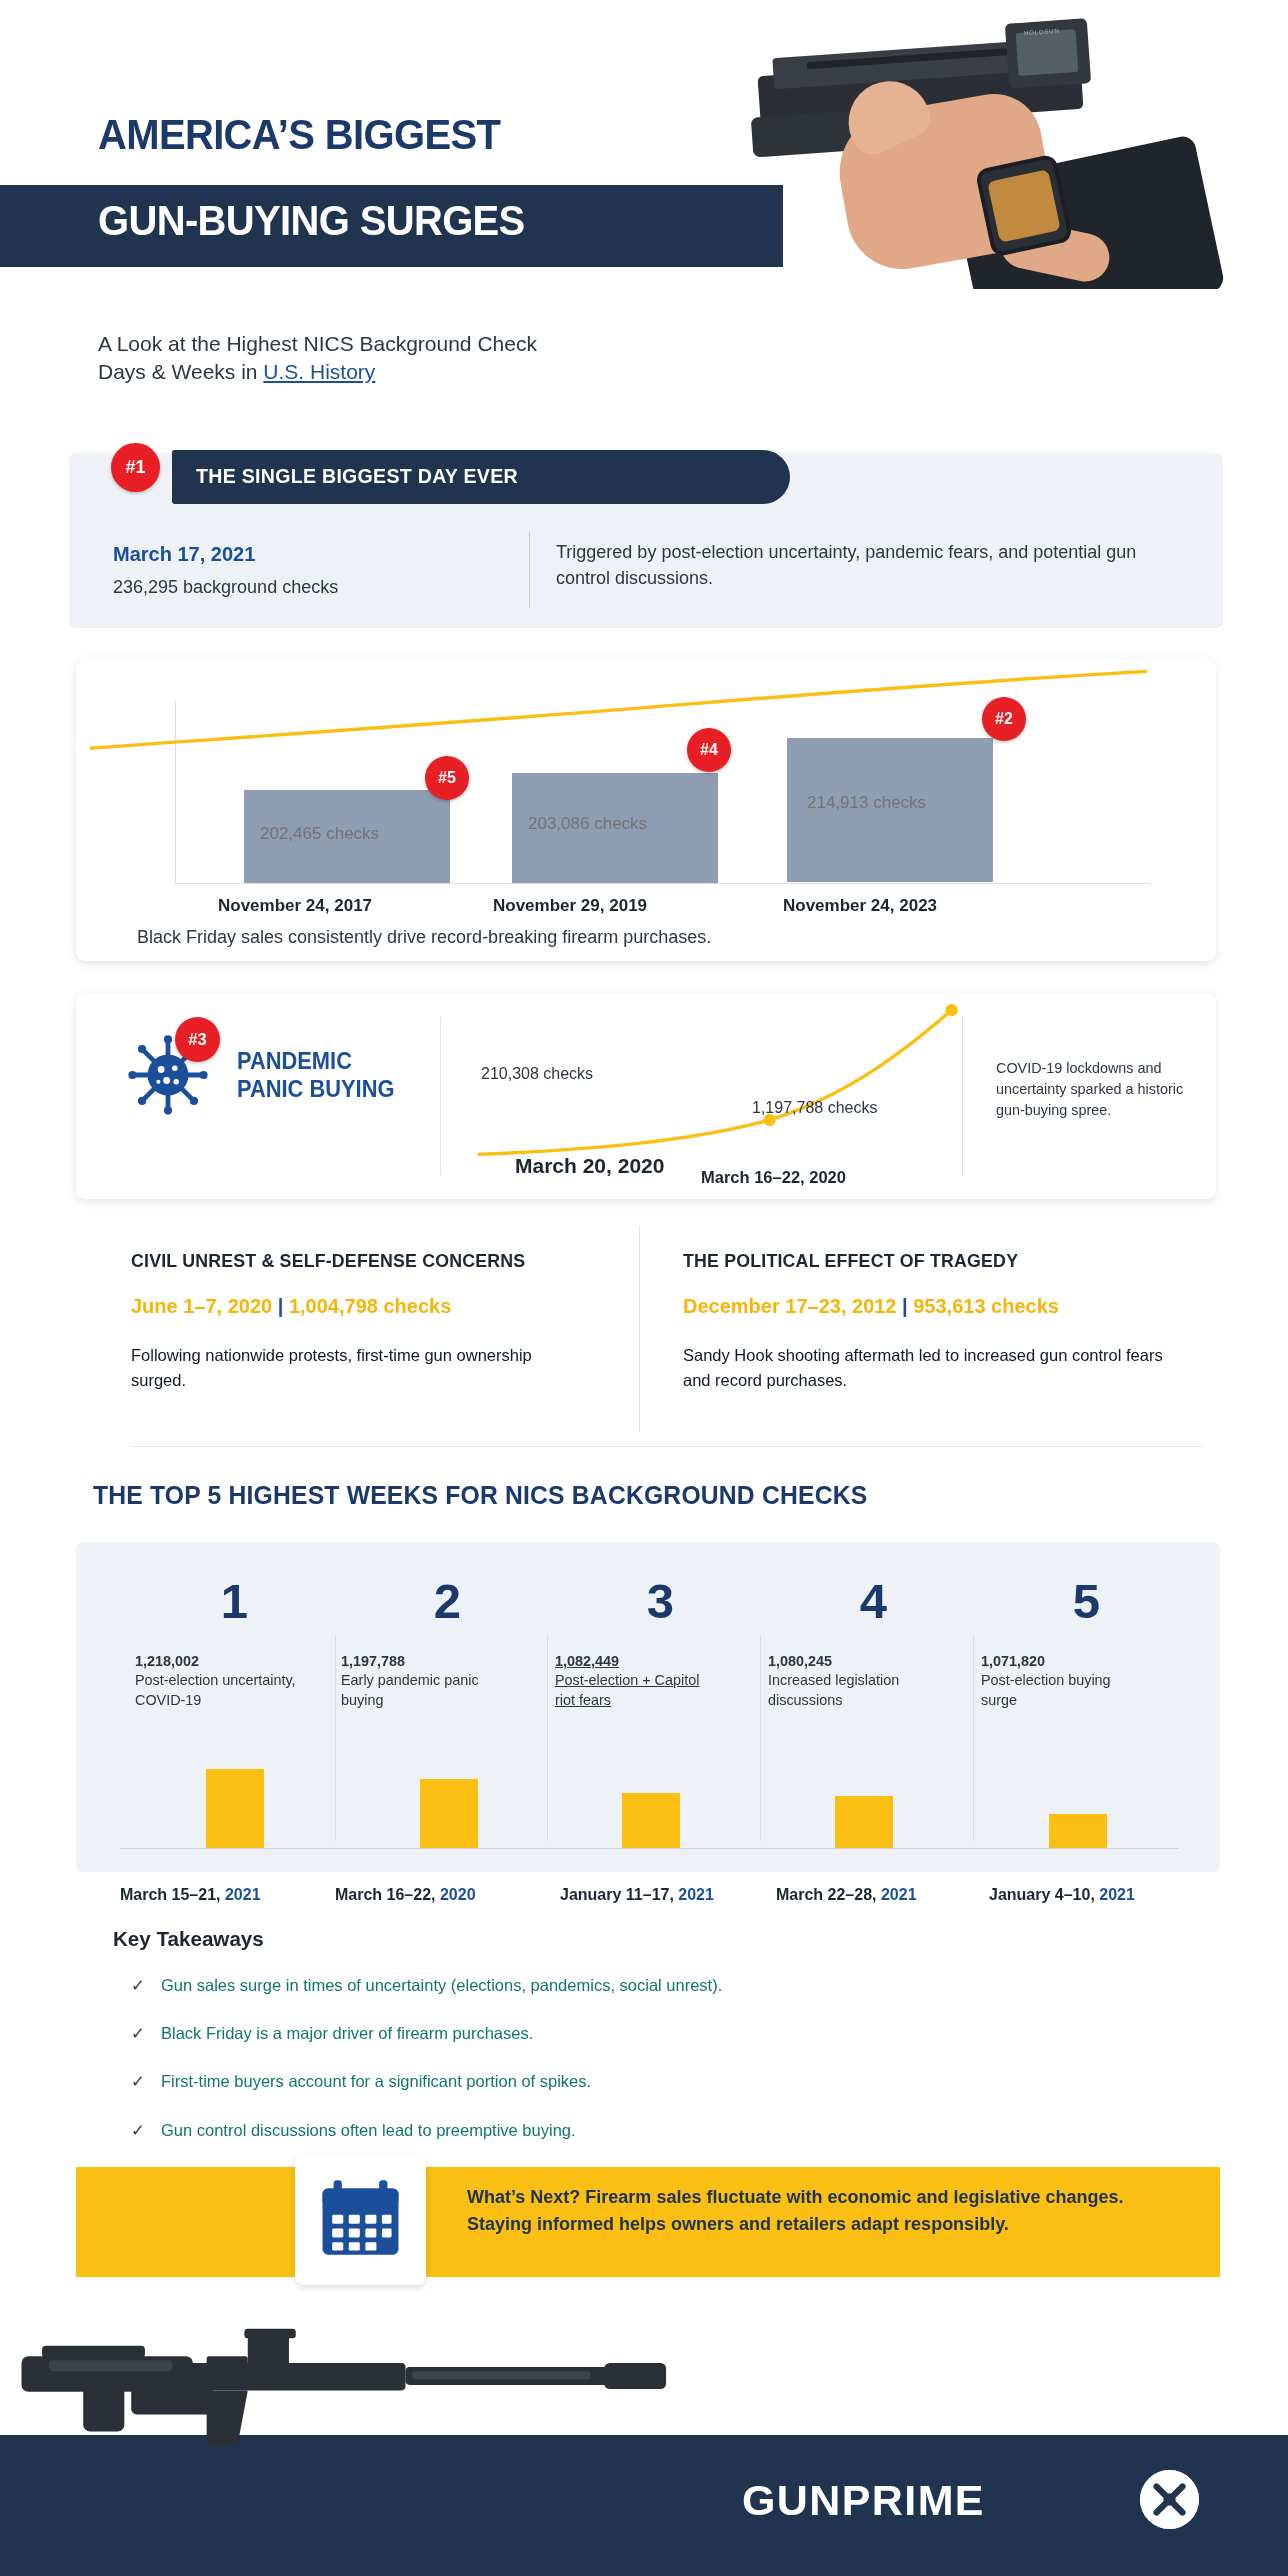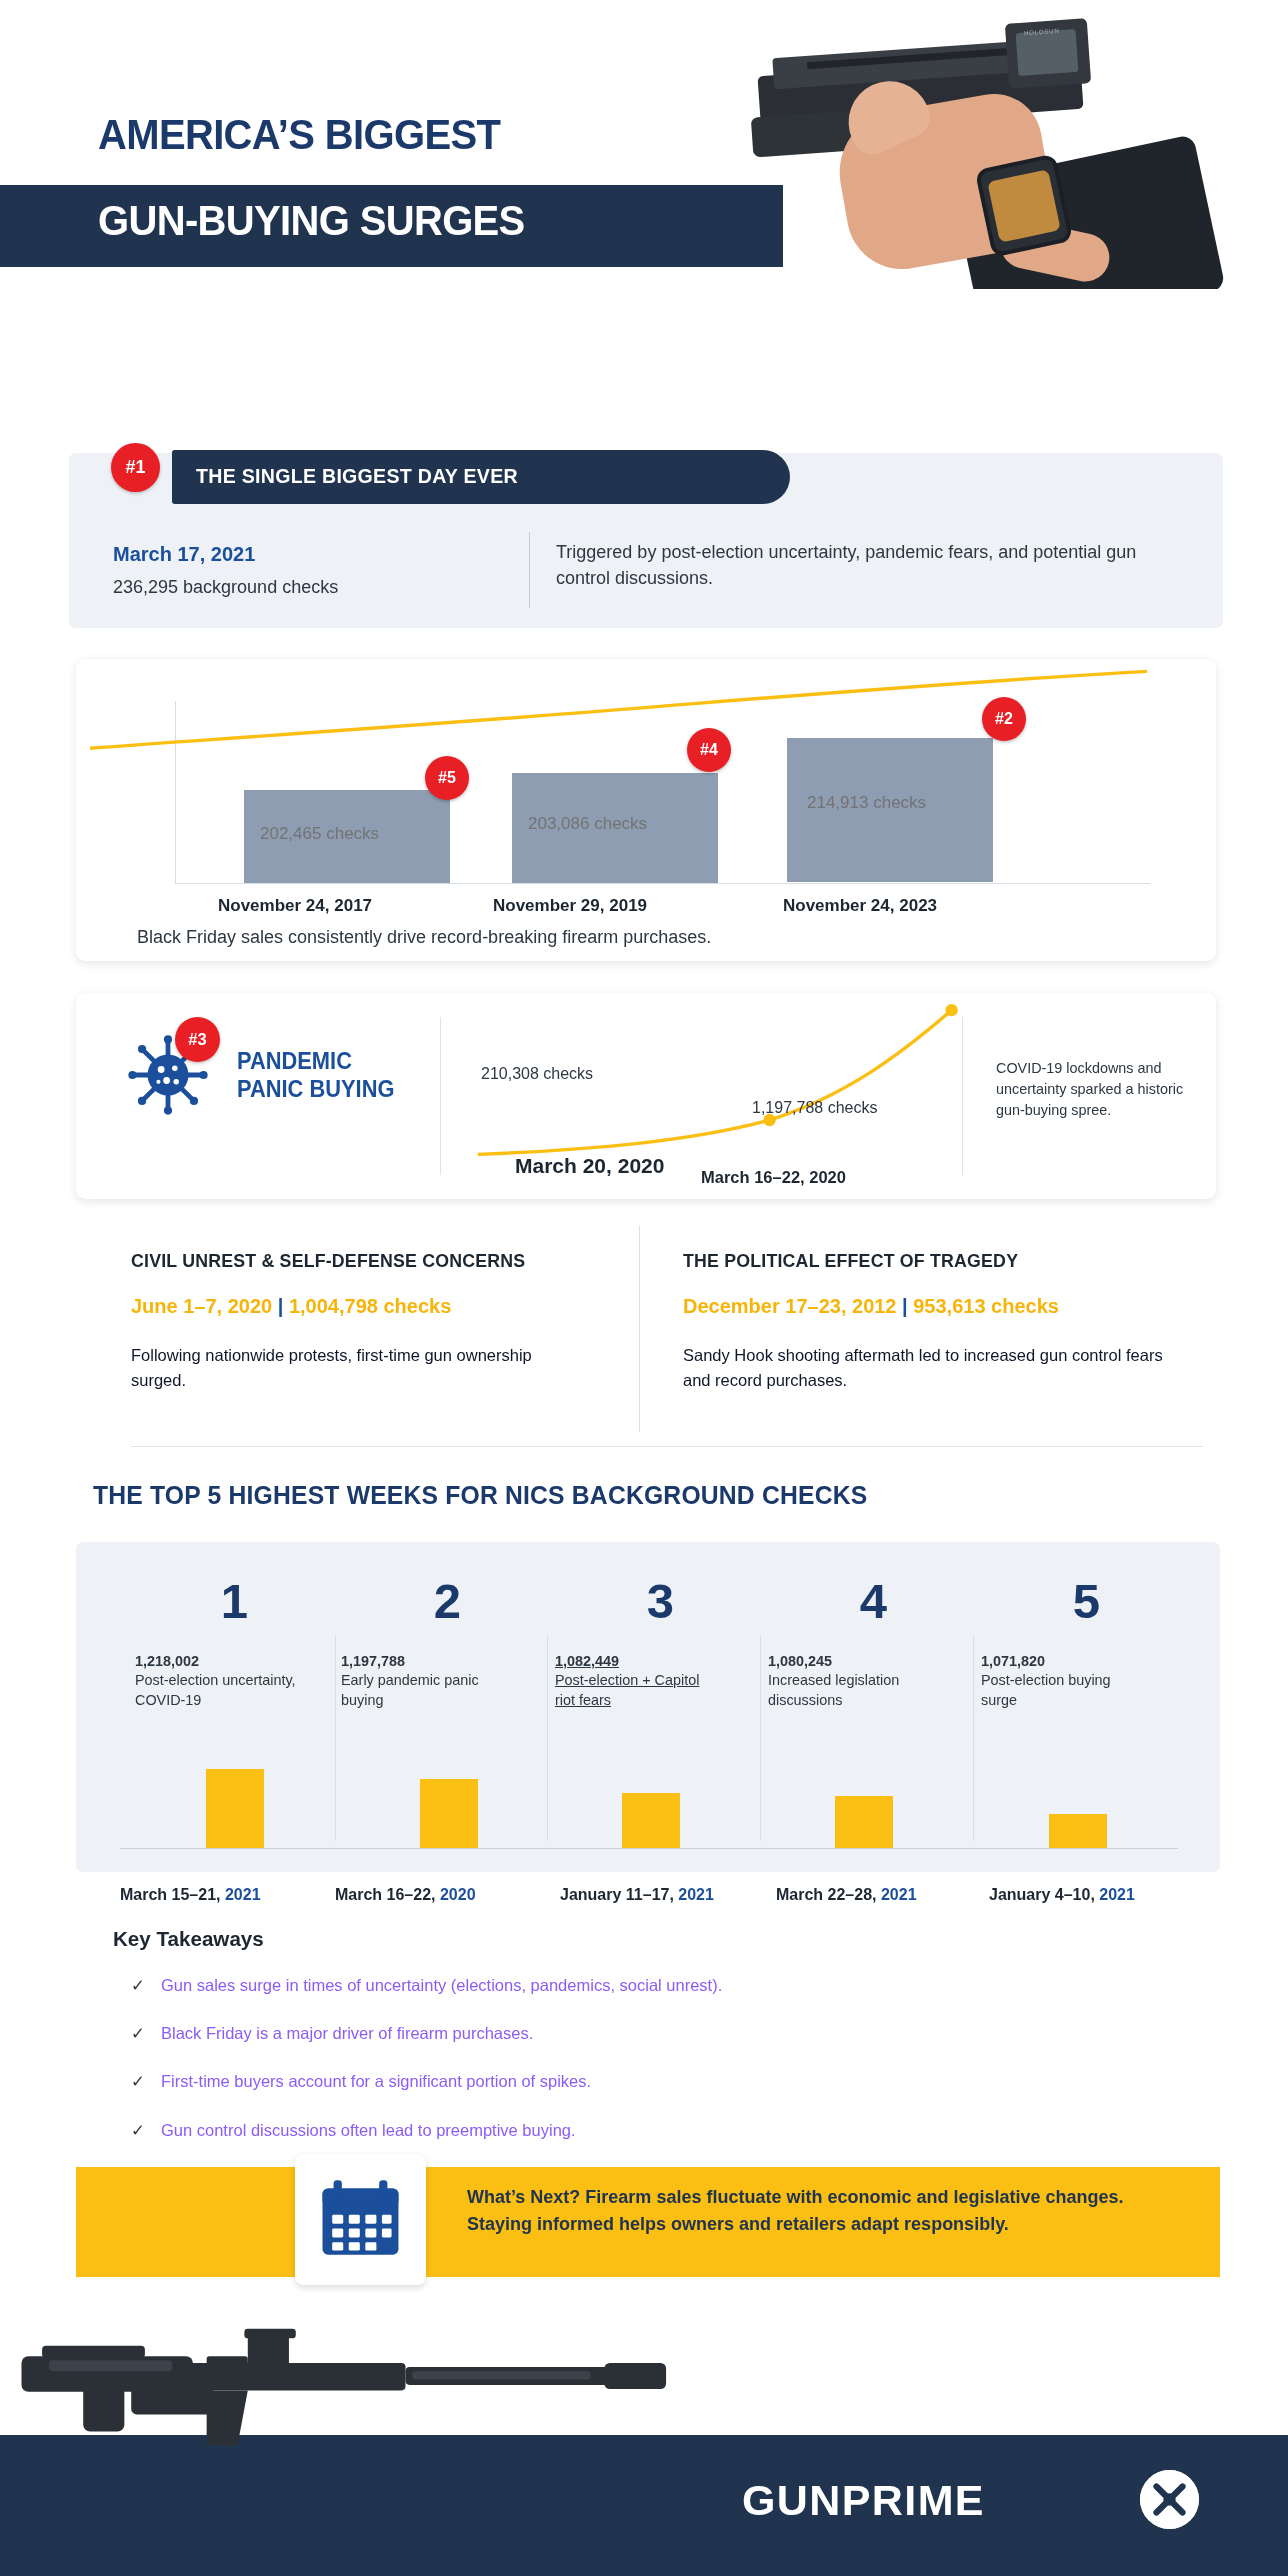--- a/index.html
+++ b/index.html
@@ -125,21 +125,21 @@
   .t5-text { position:absolute; font-size:14.4px; color:#2d3742; line-height:1.35; }
   .t5-num { font-weight:bold; }
   .t5-bar { position:absolute; background:#fbbf13; bottom:0; }
   .t5-sep { position:absolute; top:1635px; width:1.4px; height:206px; background:#d7dee7; }
   .t5-date { position:absolute; top:1886px; font-size:16px; font-weight:bold; color:#1c2732; }
   .t5-date .yr { color:#1b4f9c; }
   .t5-axis { position:absolute; left:120px; top:1848px; width:1058px; height:1.4px; background:#c9d2dc; }
 
   
   .kt-title { position:absolute; left:113px; top:1927px; font-size:20.6px; font-weight:bold; color:#1c2732; }
-  .kt-item { position:absolute; font-size:16.5px; color:#8b5cf6; }
+  .kt-item { position:absolute; font-size:16.5px; color:#0f766e; }
   .kt-check { position:absolute; font-size:16.5px; color:#2d3742; }
 
   
   .next-band { position:absolute; left:76px; top:2167px; width:1144px; height:110px; background:#fbbf13; }
   .cal-card { position:absolute; left:295px; top:2154px; width:131px; height:131px; background:#ffffff; border-radius:8.2px; box-shadow:0 2.1px 6.9px rgba(0,0,0,.13); }
   .cal-icon { position:absolute; left:317px; top:2176px; width:87px; height:87px; }
   .next-text { position:absolute; left:467px; top:2184px; width:708px; font-size:18px; font-weight:bold; color:#20344f; line-height:1.5; }
 
   
   .footer-band { position:absolute; left:0; top:2435px; width:1288px; height:141px; background:#20344f; }
@@ -166,20 +166,24 @@
       <div class="sleeve"></div>
       <div class="hand"></div>
       <div class="thumb"></div>
       <div class="finger"></div>
       <div class="watch"></div>
       <div class="watch-face"></div>
     </div>
     <div class="title-1">AMERICA’S BIGGEST</div>
     <div class="title-band"></div>
     <div class="title-2">GUN-BUYING SURGES</div>
+    <div class="subtitle">
+      <span>A Look at the Highest NICS Background Check</span><br>
+      <span>Days &amp; Weeks in </span><span class="u">U.S. History</span>
+    </div>
   </div>
 
   <div class="panel1"></div>
   <div class="ribbon"></div>
   <div class="ribbon-text">THE SINGLE BIGGEST DAY EVER</div>
   <div class="badge" id="badge1">#1</div>
   <div class="p1-date">March 17, 2021</div>
   <div class="p1-checks">236,295 background checks</div>
   <div class="p1-div"></div>
   <div class="p1-desc">Triggered by post-election uncertainty, pandemic fears, and potential gun control discussions.</div>

